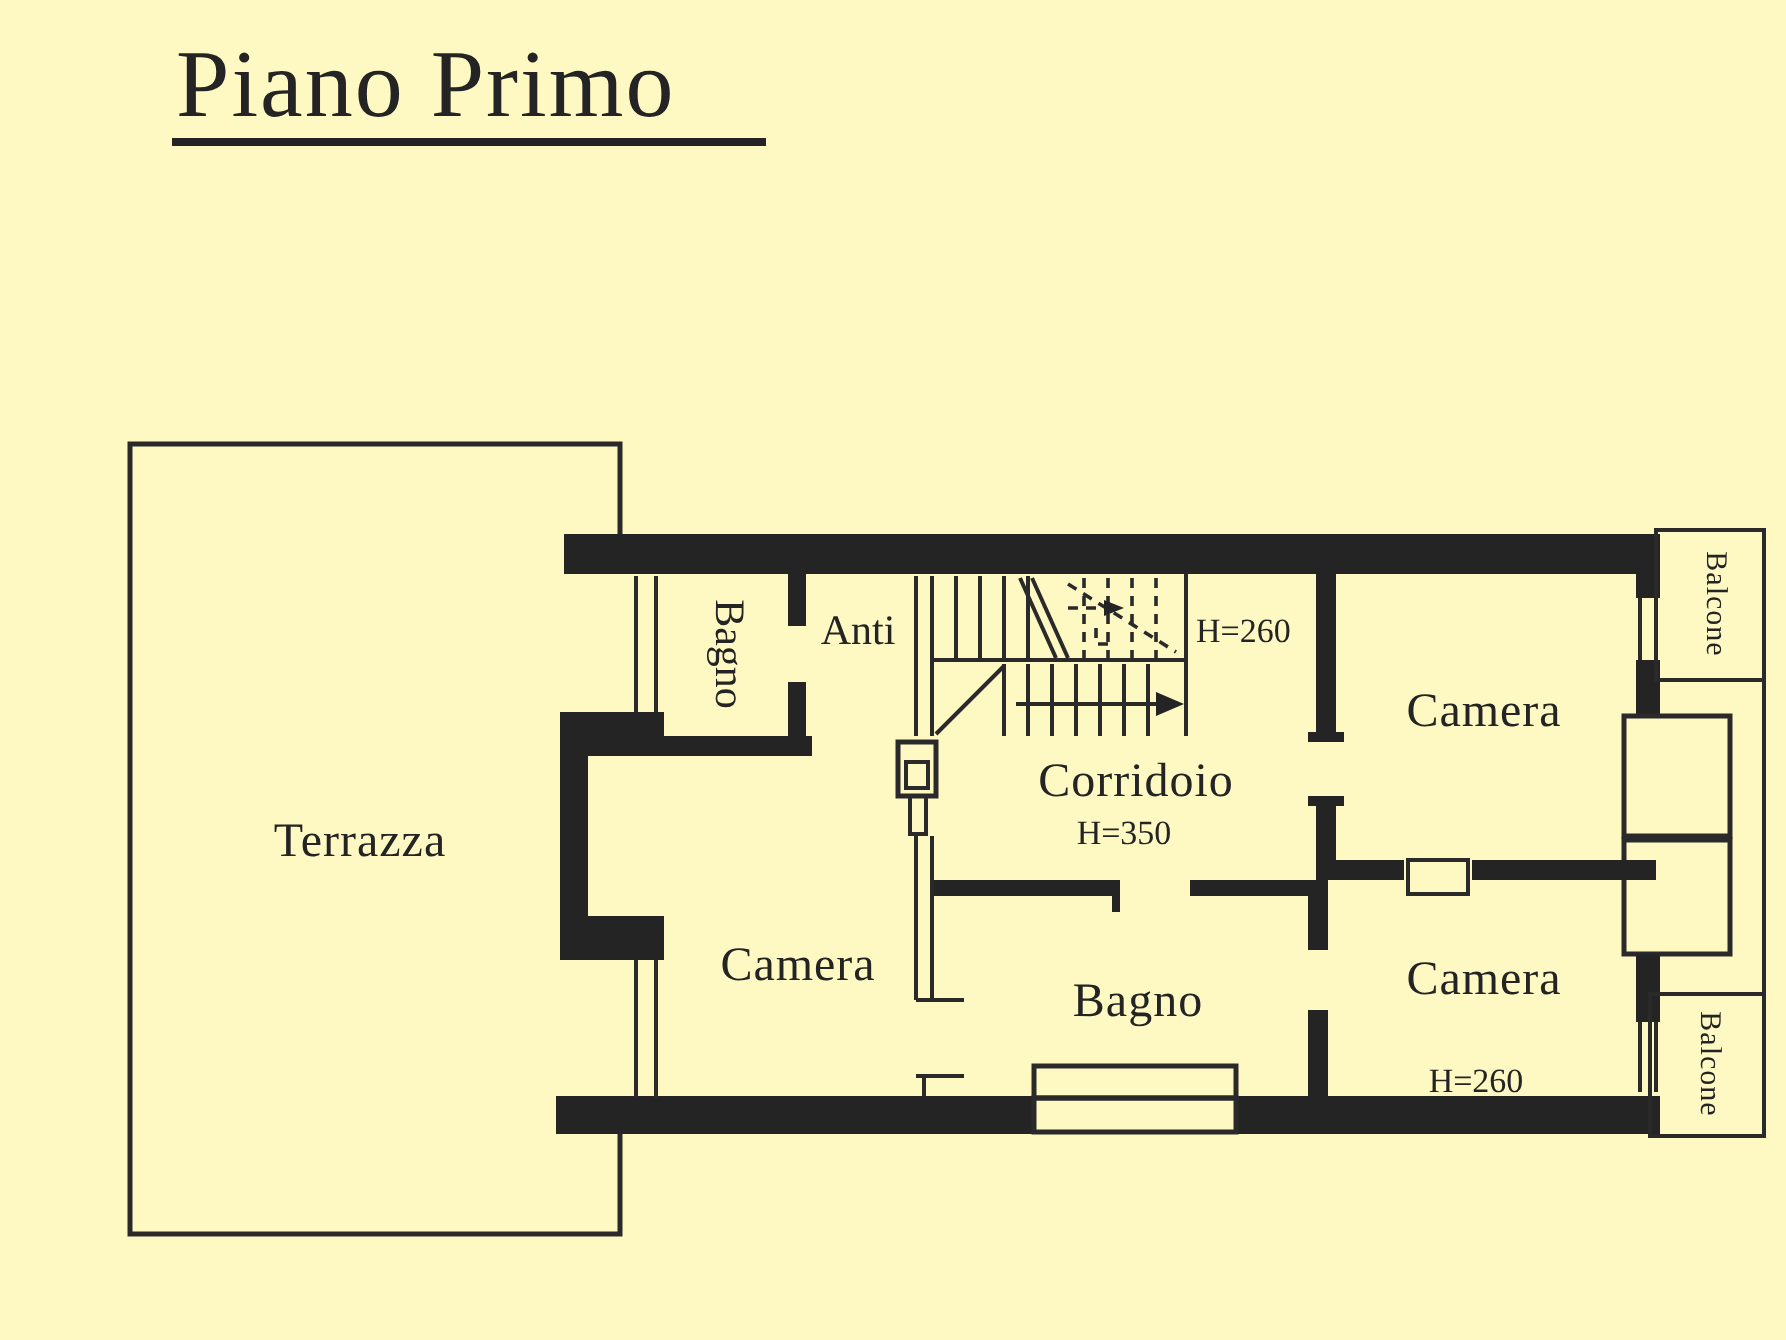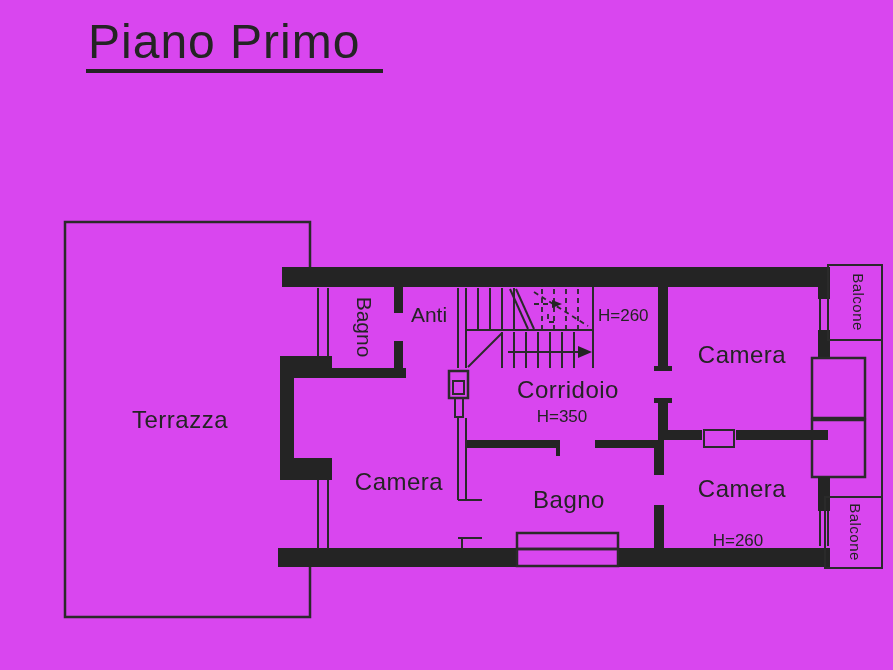--- a/index.html
+++ b/index.html
@@ -1,20 +1,20 @@
 <!DOCTYPE html>
 <html><head>
 <meta charset="utf-8">
 <style>
   html,body{margin:0;padding:0;background:#ffffff;}
   .page{
     position:relative;
     width:893px;height:670px;
-    background:#d946ef;
-    font-family:Liberation Sans, sans-serif;
+    background:#fef9c3;
+    font-family:Liberation Serif, serif;
     overflow:hidden;
   }
   svg{position:absolute;inset:0;}
   .ink{fill:#242424;}
   .wall{fill:#242424;stroke:none;}
   .thin{fill:none;stroke:#2a2a2a;stroke-width:2;}
   .thin25{fill:none;stroke:#2a2a2a;stroke-width:2.5;}
   .tread{stroke:#2a2a2a;stroke-width:2;}
   .dash{stroke:#2a2a2a;stroke-width:1.8;stroke-dasharray:5 4;fill:none;}
   text{fill:#242424;}

